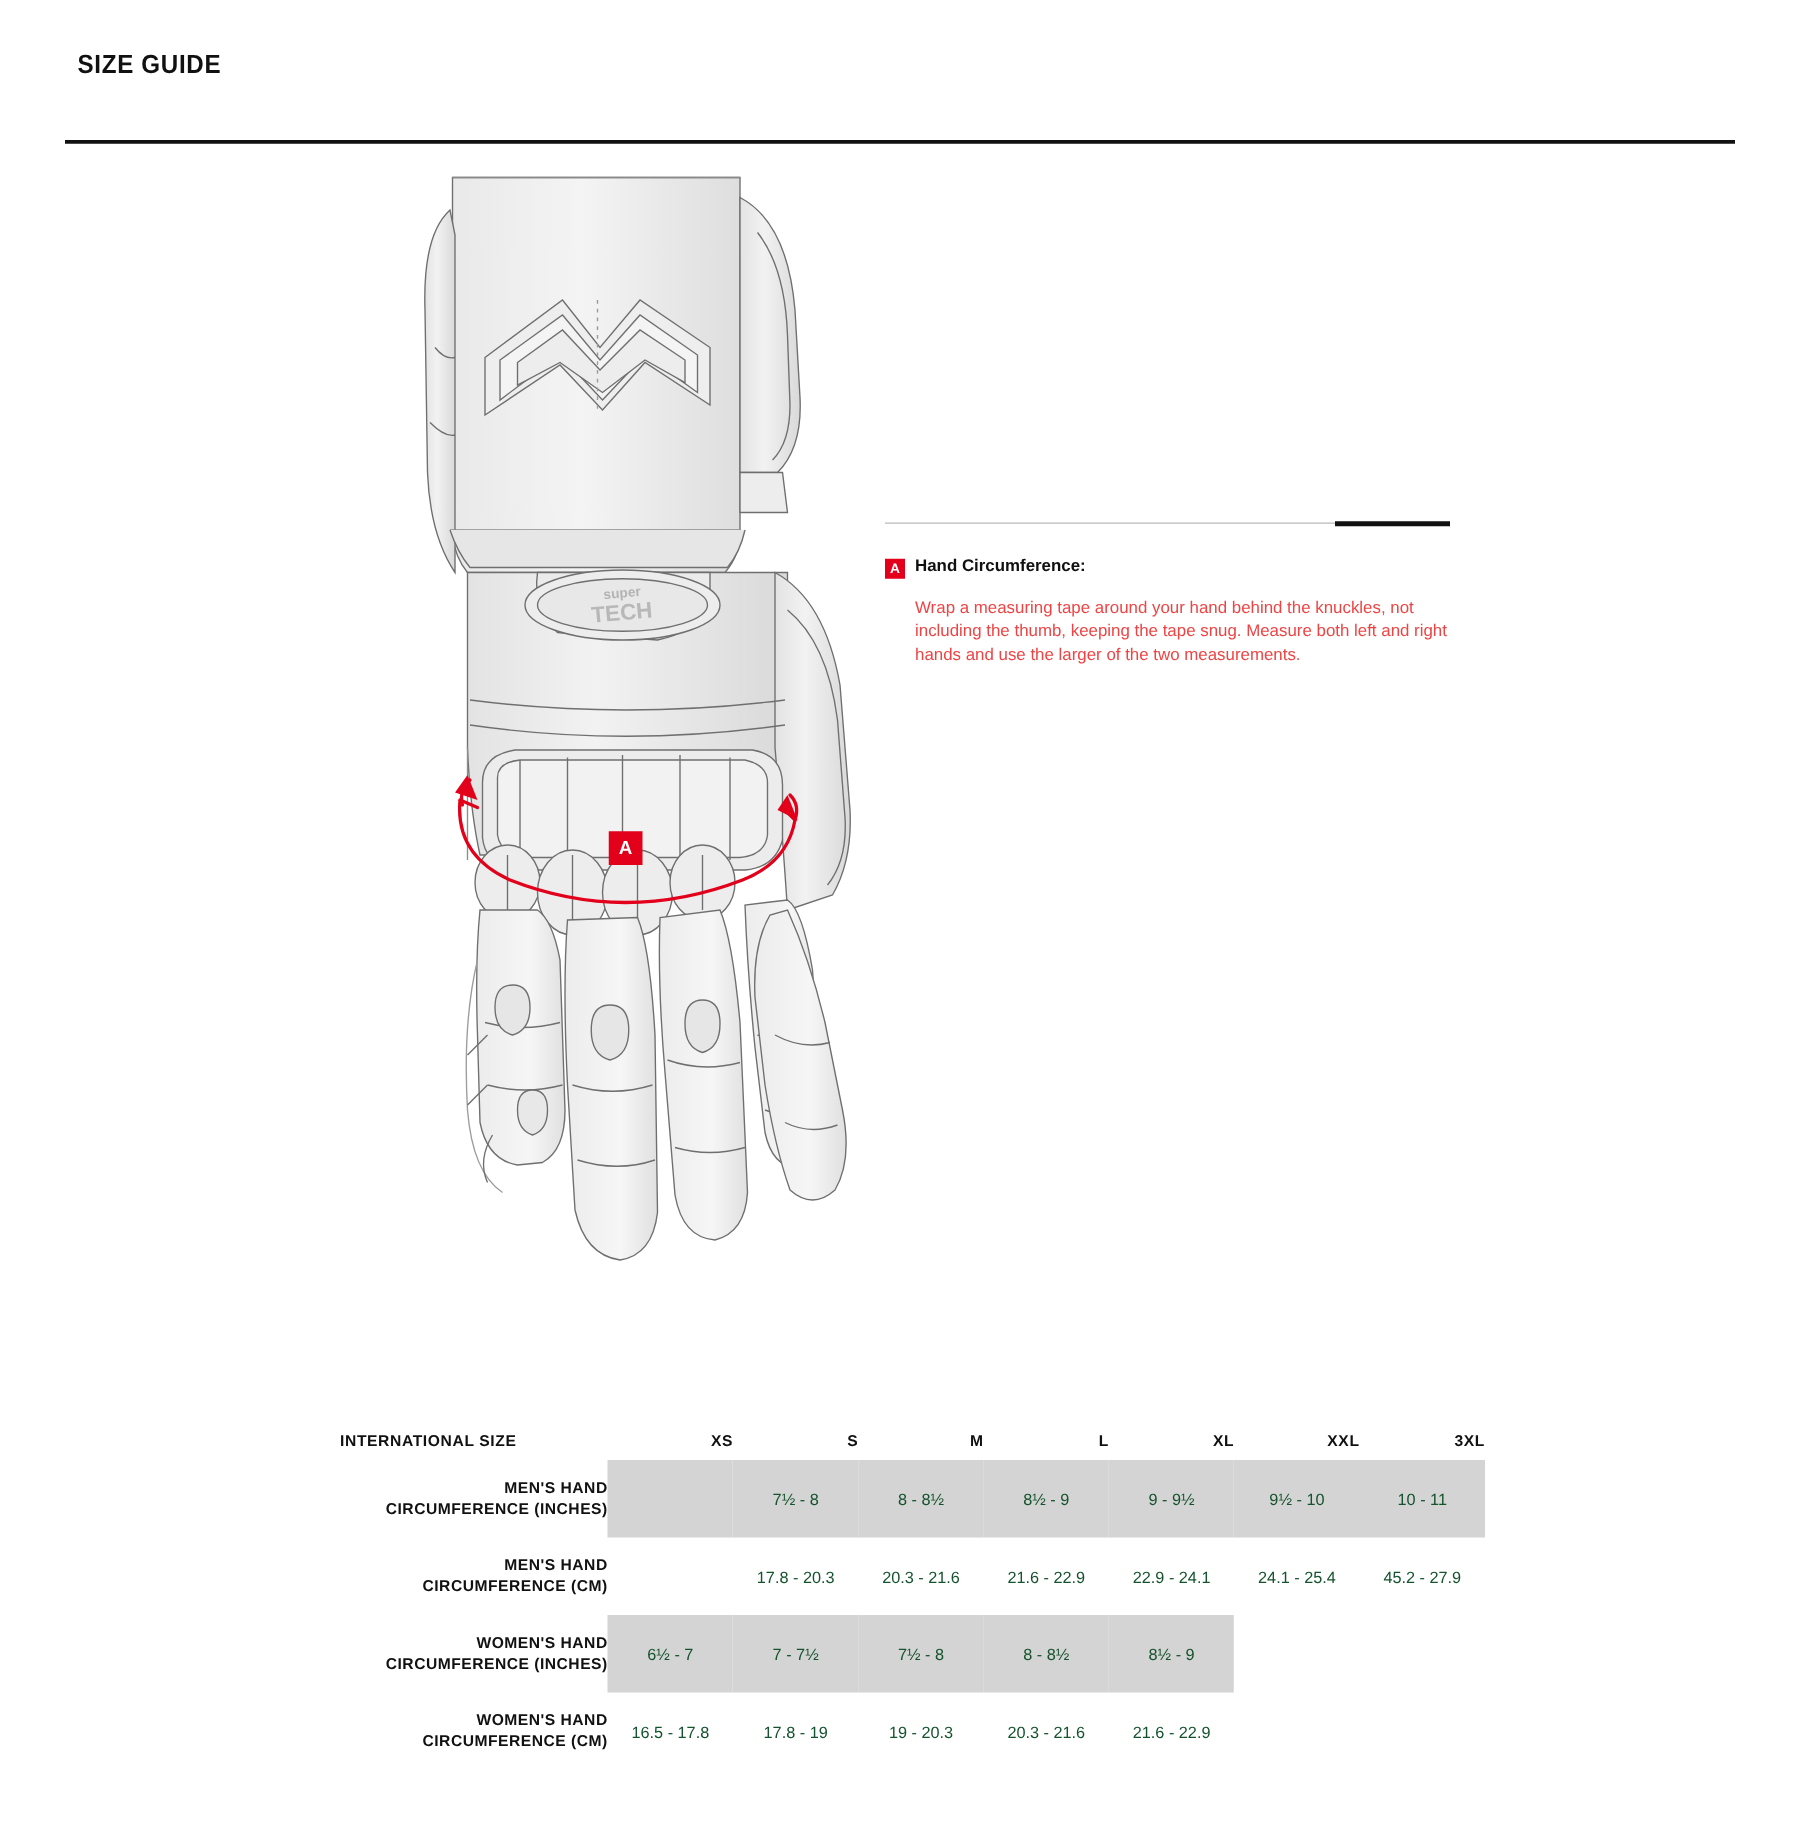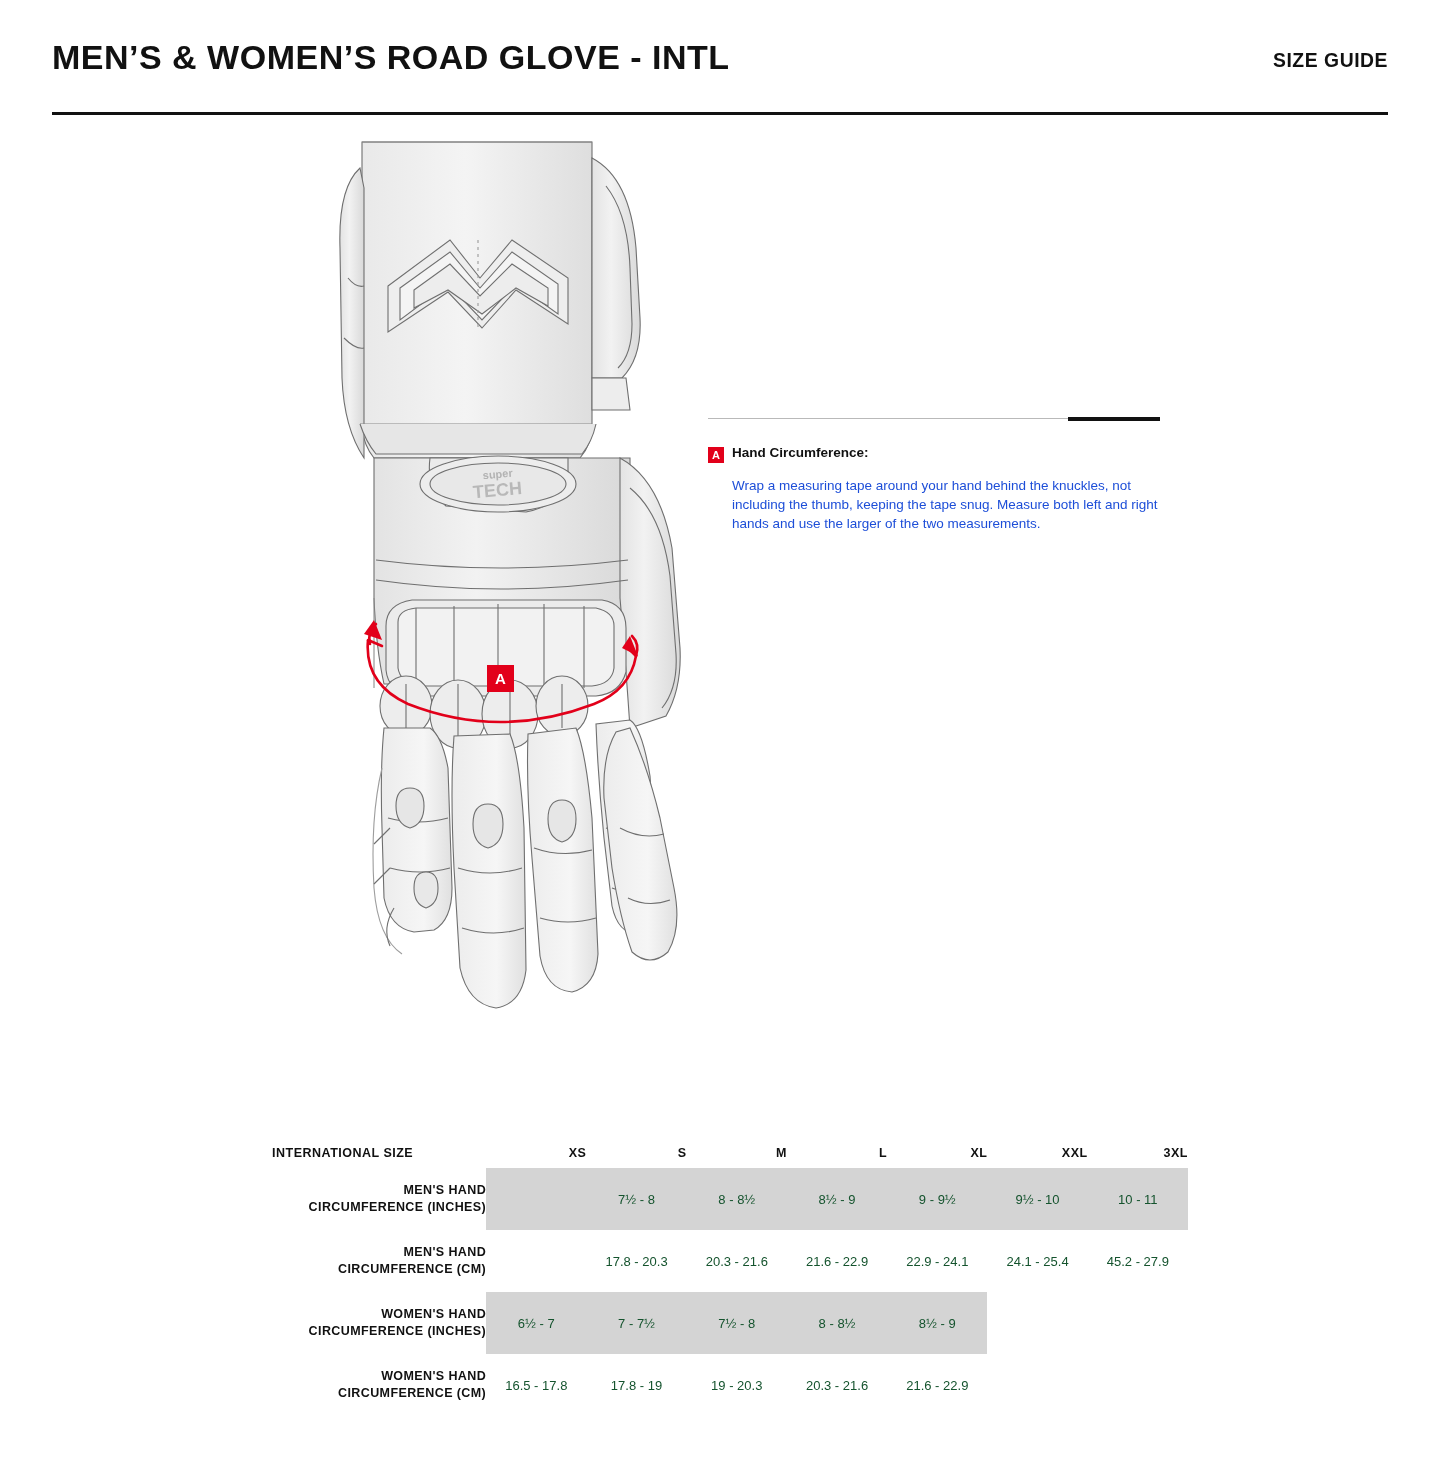--- a/index.html
+++ b/index.html
@@ -133,21 +133,21 @@
   }
   .howto-text { width: 440px; }
   .howto-label {
     font-size: 13.5px;
     font-weight: bold;
     margin-bottom: 16px;
   }
   .howto-desc {
     font-size: 13.5px;
     line-height: 1.42;
-    color: #1d4ed8;
+    color: #ef4444;
   }
 
   
   .table {
     position: absolute;
     left: 272px;
     top: 1122px;
     width: 916px;
   }
   table {
@@ -193,21 +193,20 @@
   }
   .data-row td.cell { color: #14532d; }
   .lbl-line { display: block; }
 </style>
 </head>
 <body>
 
 <div class="page">
 
   <div class="header">
-    <h1 class="title">MEN’S &amp; WOMEN’S ROAD GLOVE - INTL</h1>
     <div class="size-guide">SIZE GUIDE</div>
   </div>
   <div class="header-rule"></div>
 
   <div class="glove-wrap">
     <svg width="420" height="960" viewBox="0 0 420 960" xmlns="http://www.w3.org/2000/svg">
       <defs>
         <linearGradient id="gsleeve" x1="0" y1="0" x2="1" y2="0">
           <stop offset="0%" stop-color="#e9e9e9"></stop>
           <stop offset="45%" stop-color="#f4f4f4"></stop>

